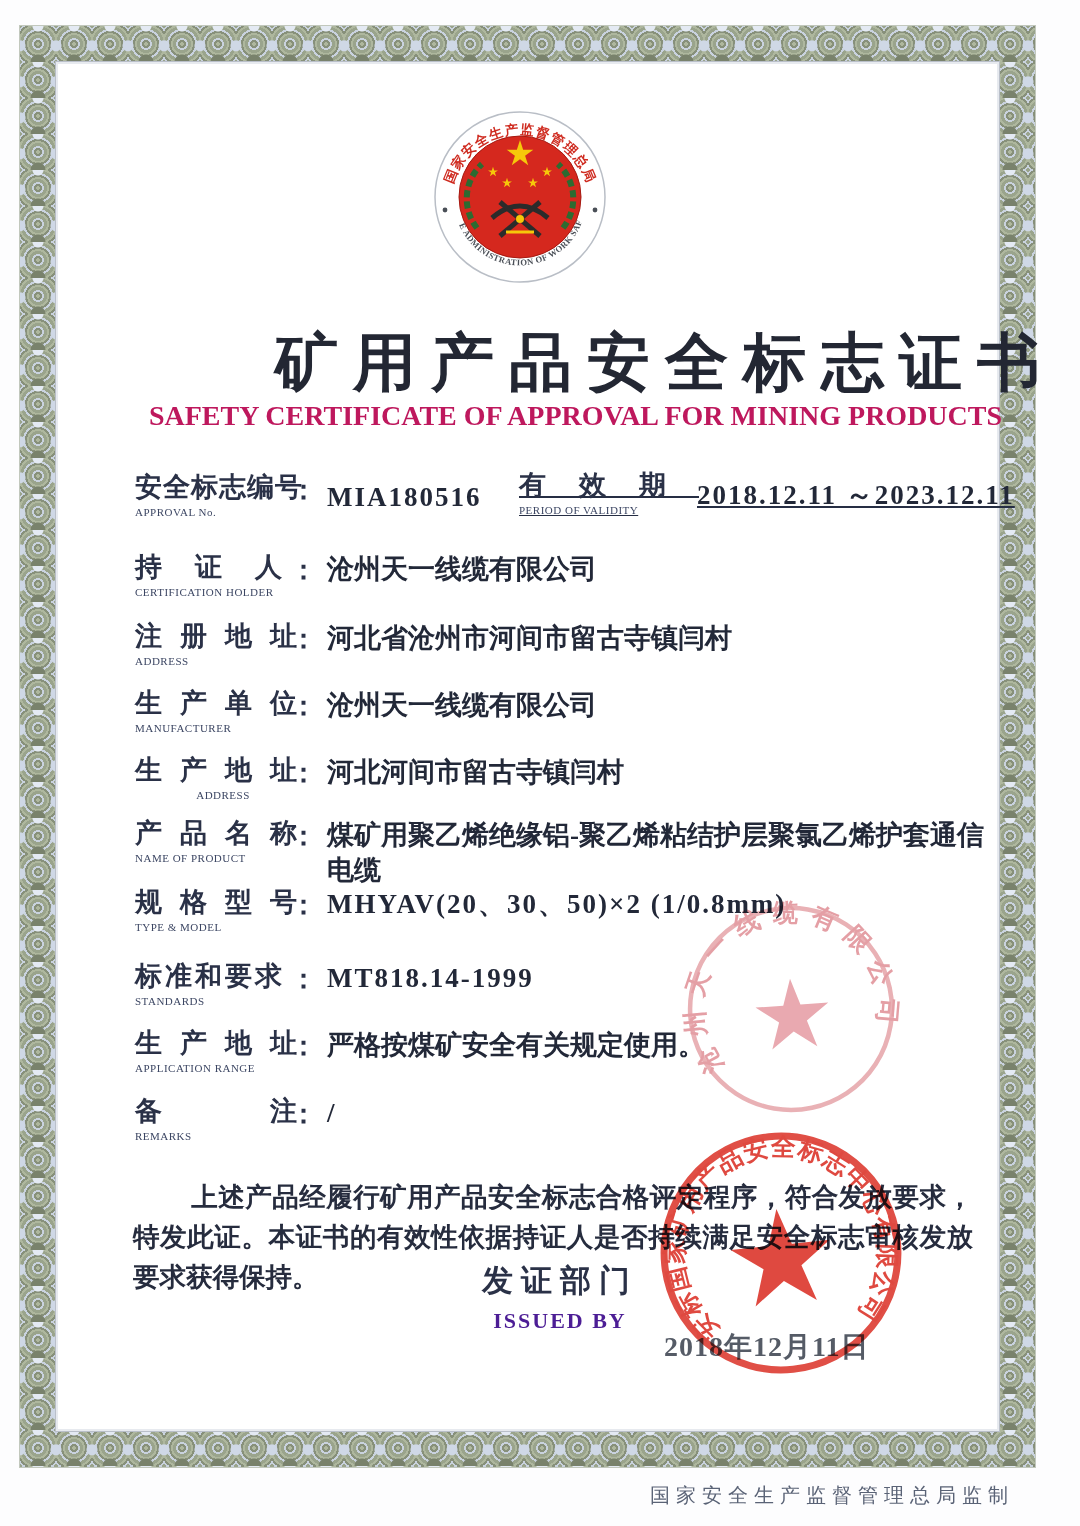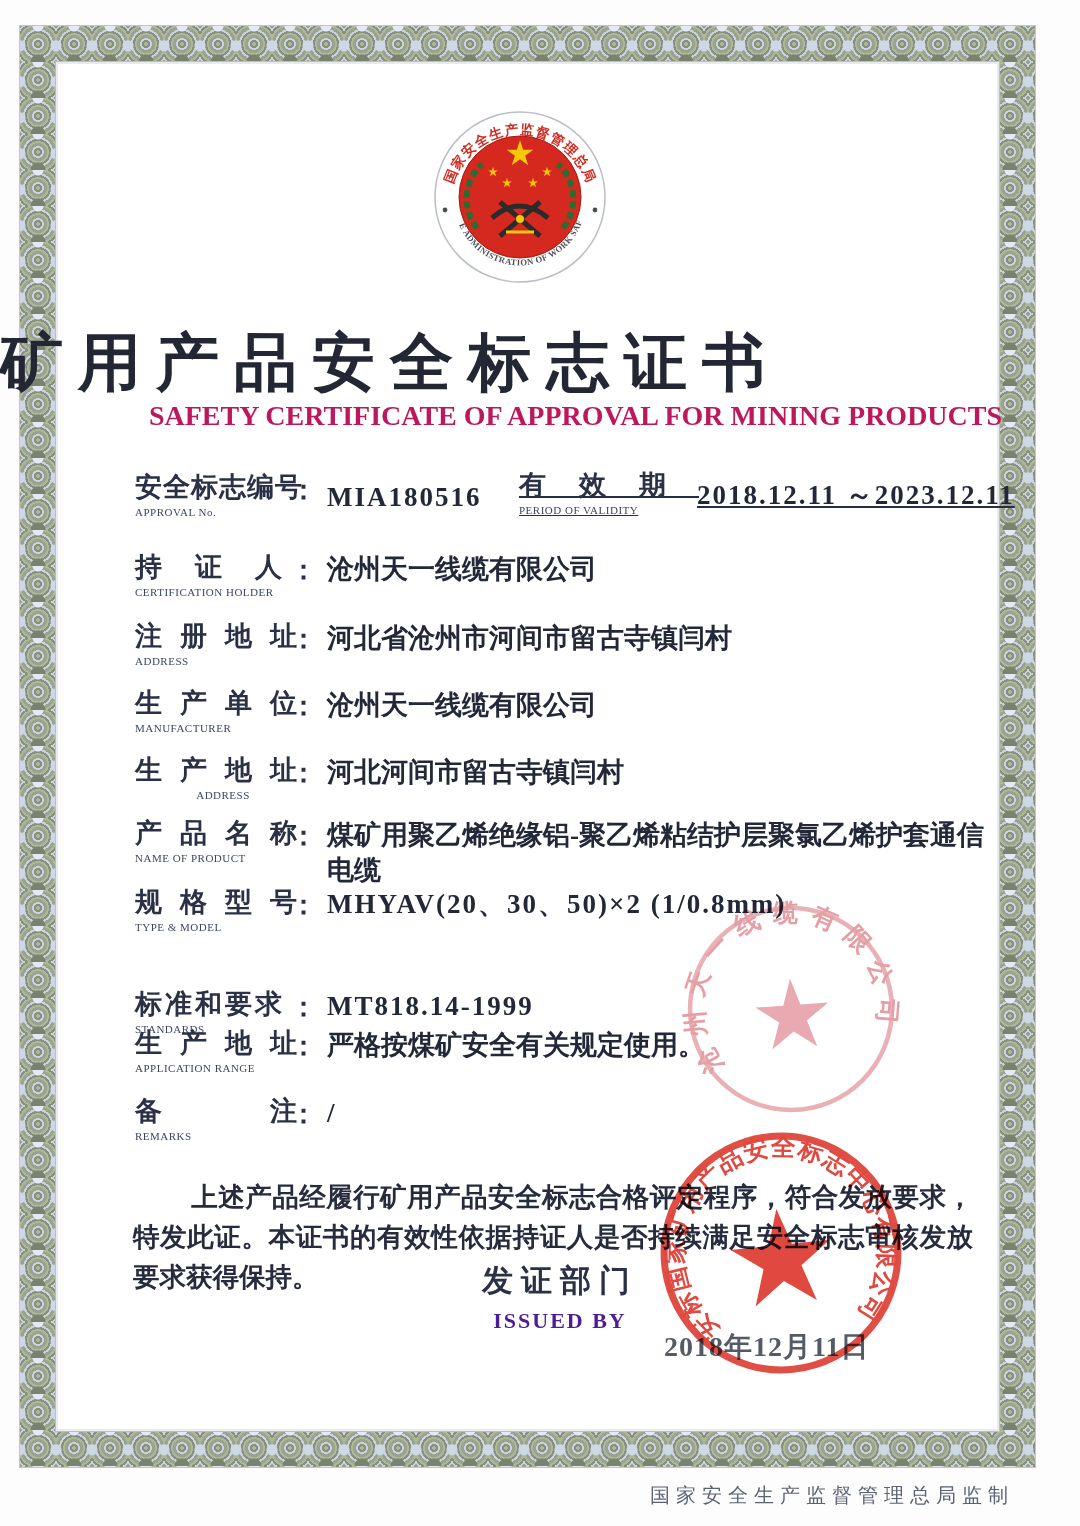--- a/index.html
+++ b/index.html
@@ -20,21 +20,21 @@
     background-size:36px 36px;
     box-shadow:0 0 0 1px #c2c8bd;
   }
   .inner{
     position:absolute;left:38px;top:38px;right:38px;bottom:38px;background:#ffffff;
     box-shadow:0 0 0 2px #e7eaef, 0 0 0 3px #b9bfc9;
   }
   
   .emblem{position:absolute;left:432px;top:106px;width:176px;height:182px;}
   
-  .title{position:absolute;left:0;top:320px;width:1055px;text-align:left;
+  .title{position:absolute;left:0;top:320px;width:1055px;text-align:right;
          font-size:63px;font-weight:700;letter-spacing:15px;color:#232733;white-space:nowrap;}
   .subtitle{position:absolute;left:0;top:400px;width:1055px;text-align:center;
          font-size:28px;font-weight:700;letter-spacing:0px;color:#be185d;margin-left:48px;}
   
   .fieldrow{position:absolute;left:135px;display:flex;align-items:flex-start;}
   .fld{position:relative;width:176px;flex:0 0 176px;}
   .lz{font-size:27px;font-weight:700;color:#2a3147;white-space:nowrap;line-height:1.15;}
   .le{font-size:11px;font-weight:400;color:#3c4663;letter-spacing:.5px;white-space:nowrap;margin-top:3px;}
   .colon{position:absolute;right:-6px;top:0;font-size:27px;font-weight:700;color:#2a3147;}
   .val{font-size:27px;font-weight:700;color:#222838;margin-left:16px;line-height:1.3;}
@@ -174,21 +174,21 @@
 
   <div class="fieldrow" style="top:887px;">
     <div class="fld">
       <div class="lz sp4">规格型号</div>
       <div class="le">TYPE &amp; MODEL</div>
       <div class="colon">：</div>
     </div>
     <div class="val mono">MHYAV(20、30、50)×2 (1/0.8mm)</div>
   </div>
 
-  <div class="fieldrow" style="top:961px;margin-top:28px;">
+  <div class="fieldrow" style="top:961px;">
     <div class="fld">
       <div class="lz sp5">标准和要求</div>
       <div class="le">STANDARDS</div>
       <div class="colon">：</div>
     </div>
     <div class="val mono">MT818.14-1999</div>
   </div>
 
   <div class="fieldrow" style="top:1028px;">
     <div class="fld">

